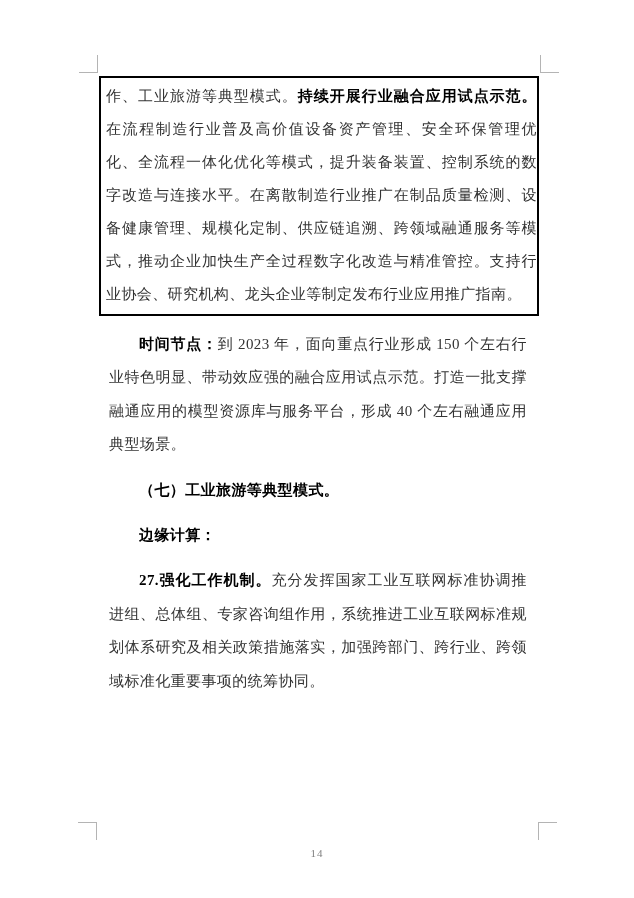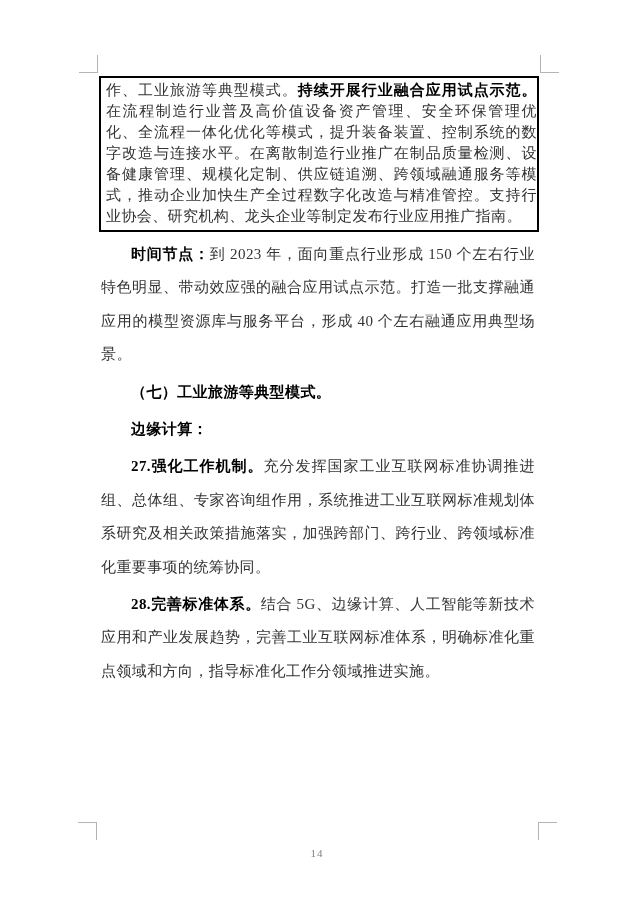--- a/index.html
+++ b/index.html
@@ -25,24 +25,24 @@
     width: 442px;
     color: var(--text, #333333);
     font-size: 15px;
     letter-spacing: 0.4px;
     text-align: justify;
   }
   .callout-box {
     margin: 3px 0 6px 2px;
     border: 2px solid var(--border, #000000);
     padding: 2px 0 3px 5px;
-    line-height: 21px;
+    line-height: 33px;
   }
   .para {
-    margin: 4px;
+    margin: 12px;
     line-height: 33.4px;
     text-indent: 2em;
   }
   .callout-box .run-bold, .para .run-bold {
     font-weight: bold;
     color: var(--bold-text, #000000);
   }
   .page-number {
     position: absolute;
     left: 0; right: 0;
@@ -64,18 +64,17 @@
   <div class="crop-mark bl"></div>
   <div class="crop-mark br"></div>
 
   <div class="text-area">
     <div class="callout-box"><span class="run-regular">作、工业旅游等典型模式。</span><span class="run-bold">持续开展行业融合应用试点示范。</span><span class="run-regular">在流程制造行业普及高价值设备资产管理、安全环保管理优化、全流程一体化优化等模式，提升装备装置、控制系统的数字改造与连接水平。在离散制造行业推广在制品质量检测、设备健康管理、规模化定制、供应链追溯、跨领域融通服务等模式，推动企业加快生产全过程数字化改造与精准管控。支持行业协会、研究机构、龙头企业等制定发布行业应用推广指南。</span></div>
 
     <p class="para"><span class="run-bold">时间节点：</span><span class="run-regular">到 2023 年，面向重点行业形成 150 个左右行业特色明显、带动效应强的融合应用试点示范。打造一批支撑融通应用的模型资源库与服务平台，形成 40 个左右融通应用典型场景。</span></p>
     <p class="para"><span class="run-bold">（七）工业旅游等典型模式。</span></p>
     <p class="para"><span class="run-bold">边缘计算：</span></p>
     <p class="para"><span class="run-bold">27.强化工作机制。</span><span class="run-regular">充分发挥国家工业互联网标准协调推进组、总体组、专家咨询组作用，系统推进工业互联网标准规划体系研究及相关政策措施落实，加强跨部门、跨行业、跨领域标准化重要事项的统筹协同。</span></p>
-    <p class="para"><span class="run-bold">28.完善标准体系。</span><span class="run-regular">结合 5G、边缘计算、人工智能等新技术应用和产业发展趋势，完善工业互联网标准体系，明确标准化重点领域和方向，指导标准化工作分领域推进实施。</span></p>
   </div>
 
   <div class="page-number">14</div>
 
 </div>
 
 </body></html>

